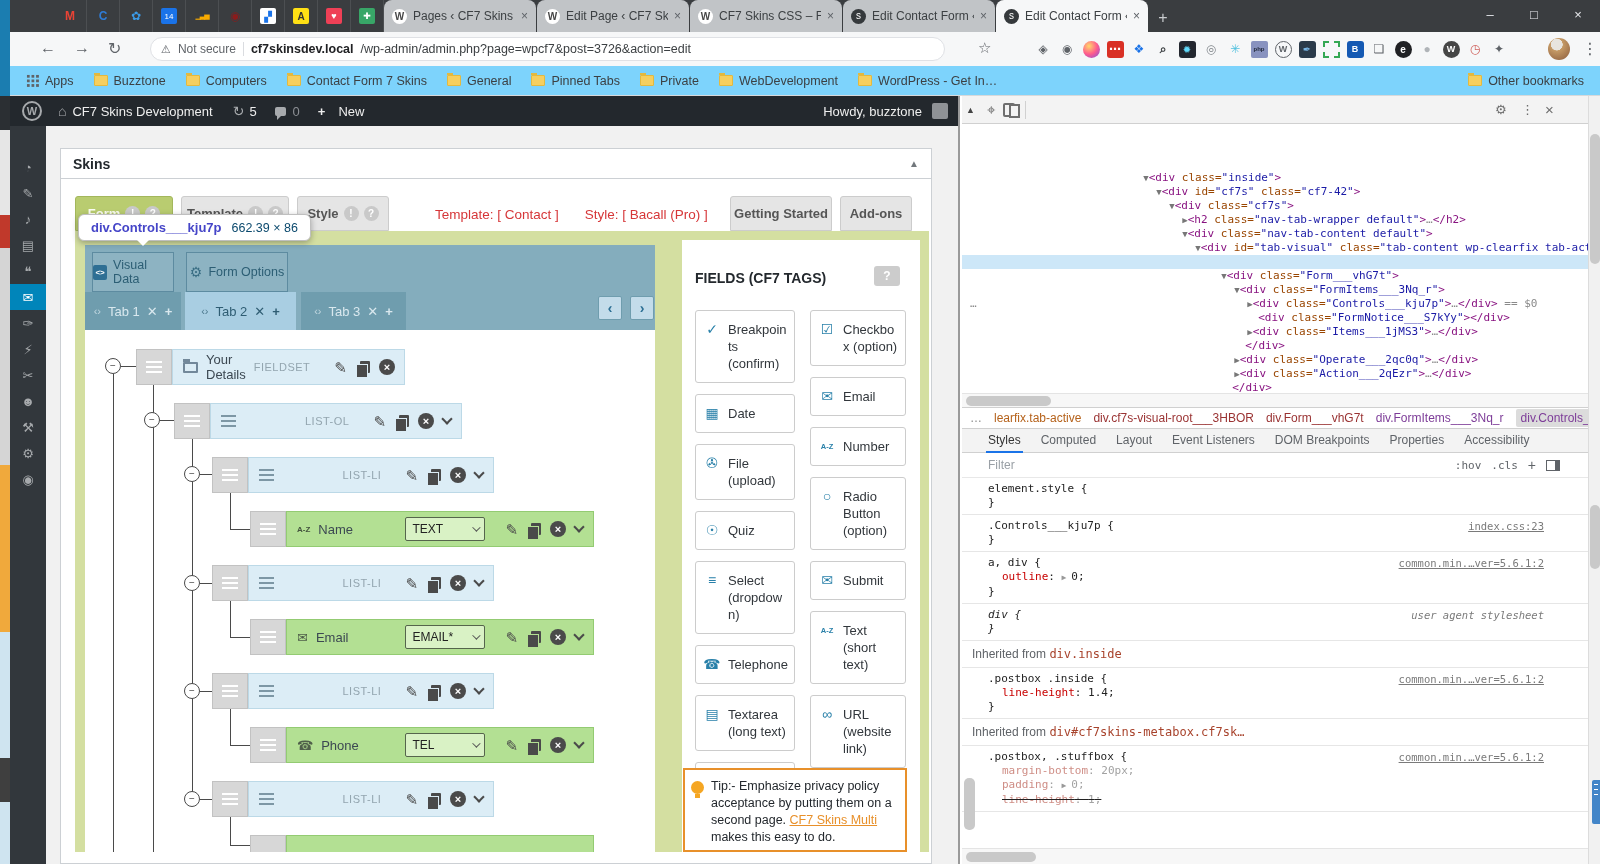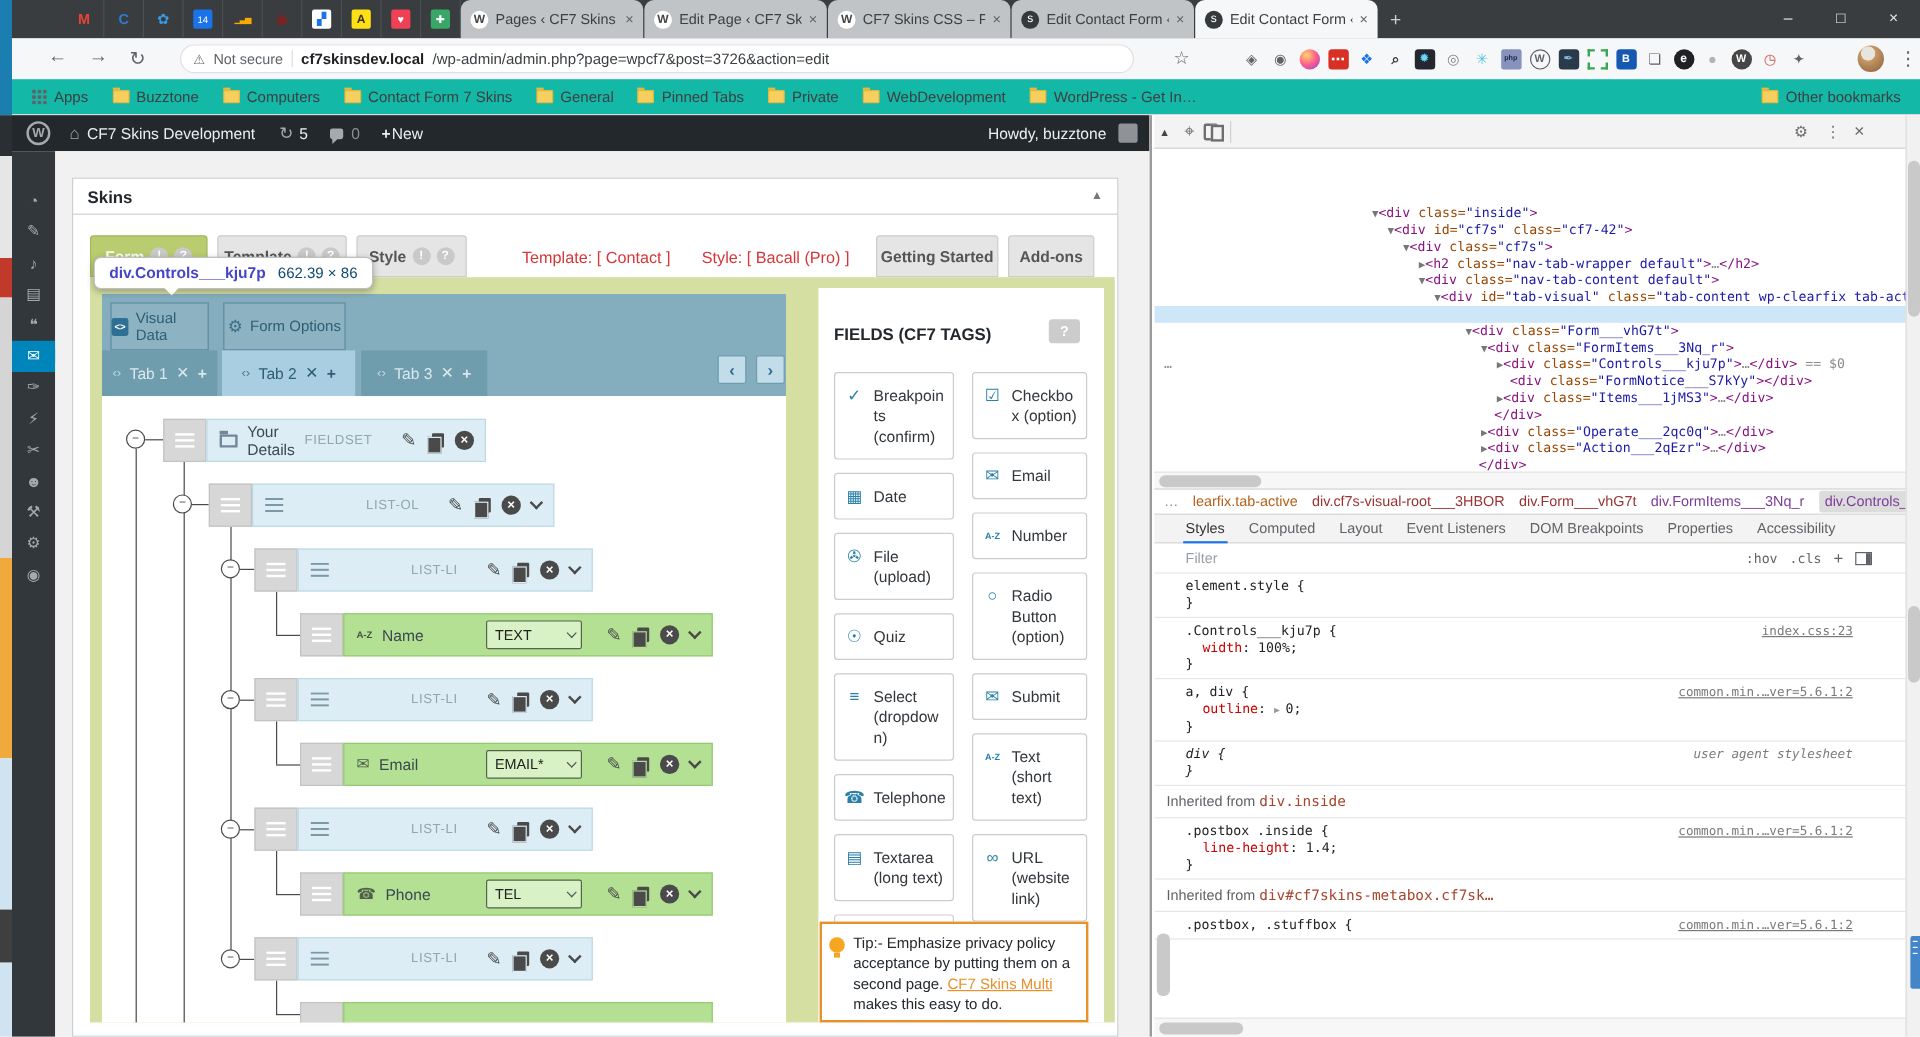--- a/index.html
+++ b/index.html
@@ -29,21 +29,21 @@
 .omnibox .warn{color:#5f6368;font-size:11px}
 .omnibox .sec{color:#5f6368;font-size:12px}
 .omnibox .div{width:1px;height:14px;background:#dadce0}
 .omnibox .dom{color:#202124;font-size:12.5px;font-weight:600}
 .omnibox .path{color:#3c4043;font-size:12.5px}
 .extrow{position:absolute;left:1022px;top:6px;display:flex;gap:2px}
 .ext{width:22px;height:22px;display:flex;align-items:center;justify-content:center}
 .ext span{width:17px;height:17px;display:flex;align-items:center;justify-content:center;font-size:12px}
 .avatar{position:absolute;left:1538px;top:6px;width:22px;height:22px;border-radius:50%;background:radial-gradient(circle at 40% 30%,#e8e4de 28%,#c59a66 30%,#8a5a3b)}
 
-.bookbar{position:absolute;left:10px;top:66px;width:1590px;height:30px;background:#14b8a6;border-bottom:1px solid #d7d9db;display:flex;align-items:center;padding:0 16px;gap:20px}
+.bookbar{position:absolute;left:10px;top:66px;width:1590px;height:30px;background:#7dd3fc;border-bottom:1px solid #d7d9db;display:flex;align-items:center;padding:0 16px;gap:20px}
 .bk{display:flex;align-items:center;gap:6px;font-size:12.5px;color:#3c4043}
 .grid9{width:13px;height:13px;background:radial-gradient(#5f6368 1.5px,rgba(0,0,0,0) 1.8px);background-size:4.6px 4.6px}
 .fold{width:14px;height:11px;background:#f6cf5f;border:1px solid #e3b93f;border-radius:1px;position:relative;flex-shrink:0}
 .fold::before{content:"";position:absolute;top:-3px;left:-1px;width:6px;height:2px;background:#e3b93f}
 
 .adminbar{position:absolute;left:10px;top:96px;width:948px;height:30px;background:#23282d;display:flex;align-items:center;color:#eee;font-size:13px}
 .wp-logo{width:20px;height:20px;border:2px solid #a7aaad;border-radius:50%;color:#a7aaad;font-weight:bold;font-size:11px;line-height:16px;text-align:center}
 .ab-ic{color:#a7aaad;font-size:14px}
 .ab-bubble{width:11px;height:9px;background:#a7aaad;border-radius:2px;position:relative}
 .ab-bubble::after{content:"";position:absolute;left:2px;bottom:-4px;border:3px solid rgba(0,0,0,0);border-top-color:#a7aaad;border-left-color:#a7aaad}
@@ -421,21 +421,21 @@
 
   <div class="adminbar">
     <span class="wp-logo" style="margin-left:12px">W</span>
     <span class="ab-ic" style="margin-left:16px">⌂</span>
     <span style="margin-left:6px">CF7 Skins Development</span>
     <span class="ab-ic" style="margin-left:20px">↻</span>
     <span style="margin-left:5px">5</span>
     <span class="ab-bubble" style="margin-left:18px"></span>
     <span style="margin-left:7px;color:#8c8f94">0</span>
     <span style="margin-left:18px;font-weight:bold">+</span>
-    <span style="margin-left:1px">New</span>
+    <span style="margin-left:13px">New</span>
     <span style="margin-left:auto;margin-right:10px">Howdy, buzztone</span>
     <span style="width:16px;height:16px;background:#8f9296;border-radius:2px;margin-right:10px"></span>
   </div>
 
   <div class="wpside">
 
       <div class="side-it">
         <span>◔</span>
       </div>
 
@@ -1002,24 +1002,20 @@
           <div class="rline"><span>element.style</span><span> {</span><a class="srclink"></a></div>
           <div class="props">
             
           </div>
           <div class="rline cl">}</div>
         </div>
 
         <div class="srule rule">
 
           <div class="rline"><span>.Controls___kju7p</span><span> {</span><a class="srclink">index.css:23</a></div>
-          <div class="props">
-
-              <div class="pline"><span class="pn">width</span><span class="pc">: </span><span class="pv">100%</span><span class="pc">;</span></div>
-            </div>
           <div class="rline cl">}</div>
         </div>
 
         <div class="srule rule">
 
           <div class="rline"><span>a, div</span><span> {</span><a class="srclink">common.min.…ver=5.6.1:2</a></div>
           <div class="props">
 
               <div class="pline arrow"><span class="pn">outline</span><span class="pc">: </span><span class="pv">0</span><span class="pc">;</span></div>
             </div>
@@ -1050,20 +1046,28 @@
         </div>
 
         <div class="srule header">
           <div class="hline"><span>Inherited from </span><span class="h-code">div#cf7skins-metabox.cf7sk…</span></div>
 
         </div>
 
         <div class="srule rule">
 
           <div class="rline"><span>.postbox, .stuffbox</span><span> {</span><a class="srclink">common.min.…ver=5.6.1:2</a></div>
+          <div class="props">
+
+              <div class="pline gray"><span class="pn">margin-bottom</span><span class="pc">: </span><span class="pv">20px</span><span class="pc">;</span></div>
+
+              <div class="pline gray arrow"><span class="pn">padding</span><span class="pc">: </span><span class="pv">0</span><span class="pc">;</span></div>
+
+              <div class="pline gray struck"><span class="pn">line-height</span><span class="pc">: </span><span class="pv">1</span><span class="pc">;</span></div>
+            </div>
 
         </div>
       </div>
 
     <div class="hscroll" style="left:2px;top:752px;width:628px;height:16px">
       <div class="thumb" style="left:4px;top:3px;width:70px;height:10px"></div>
     </div>
     <div class="thumb" style="left:4px;top:682px;width:11px;height:52px"></div>
   </div>
 

